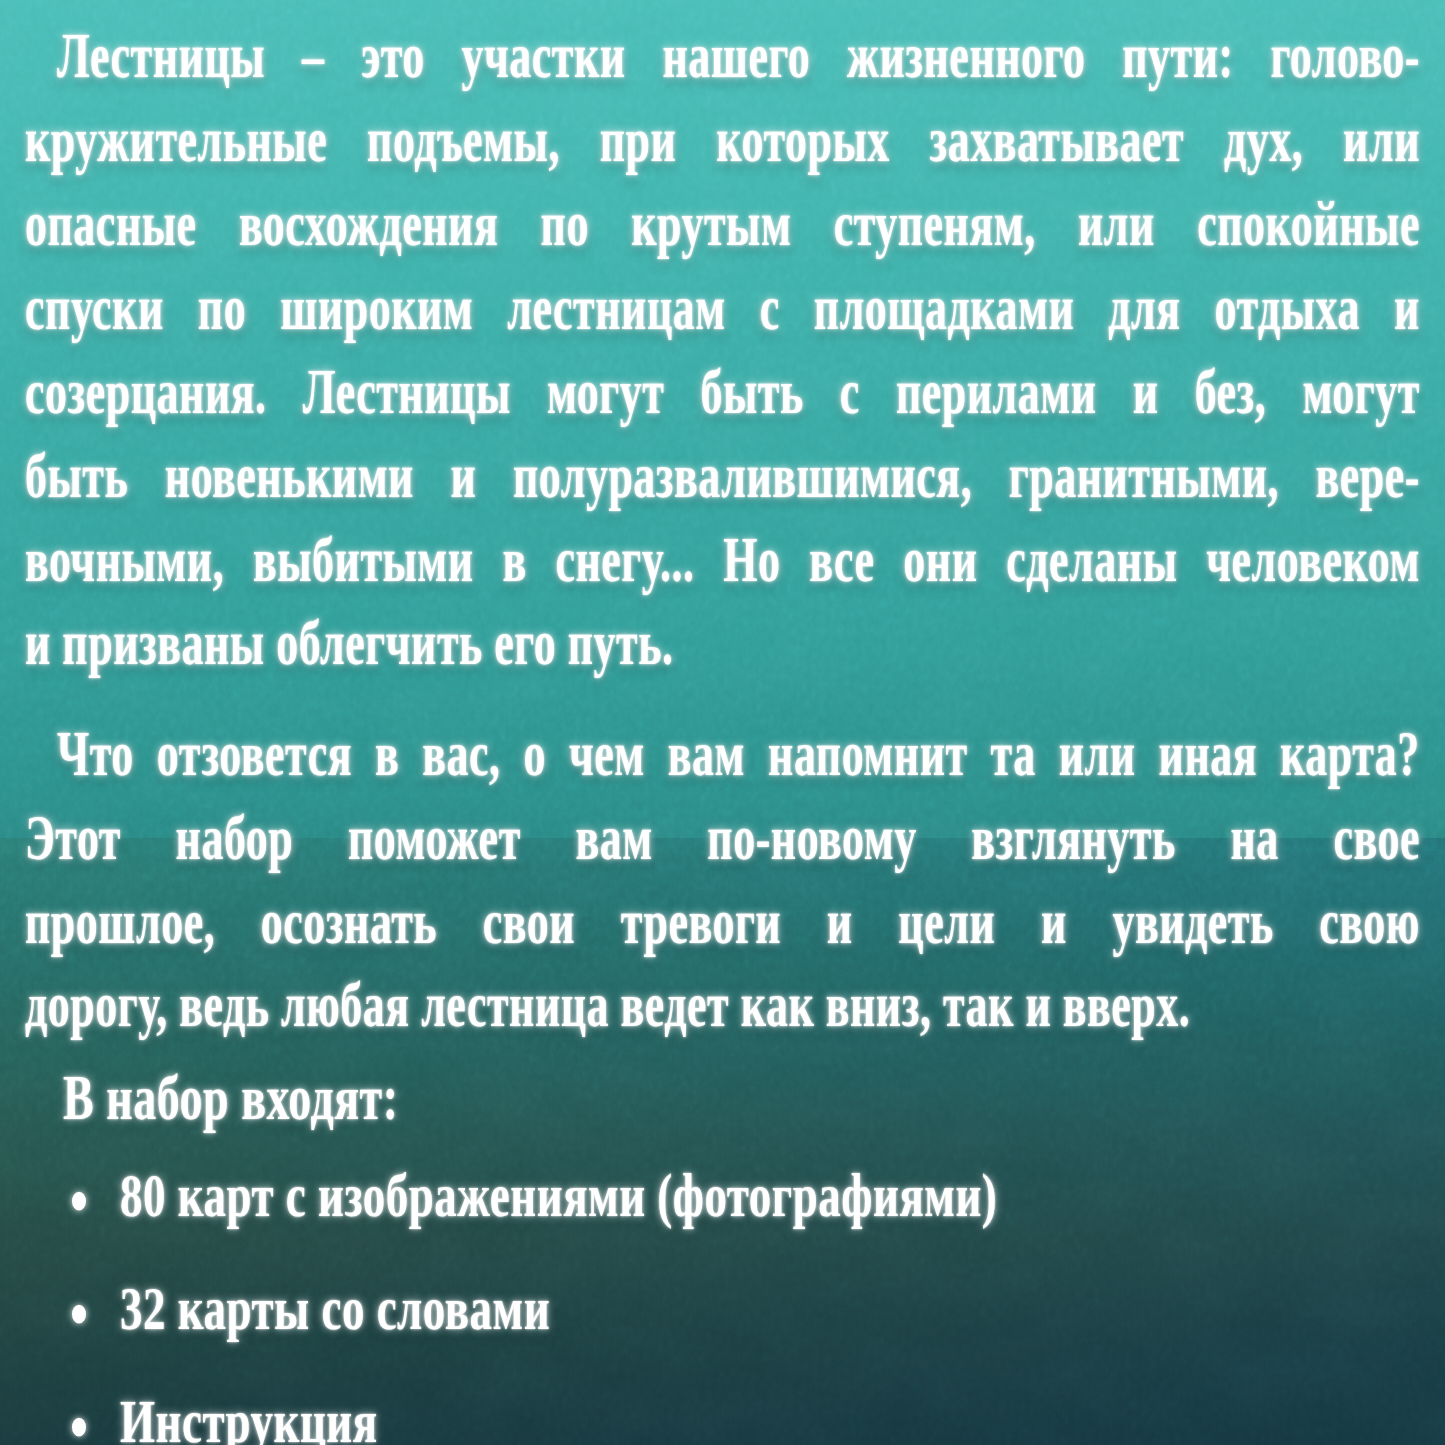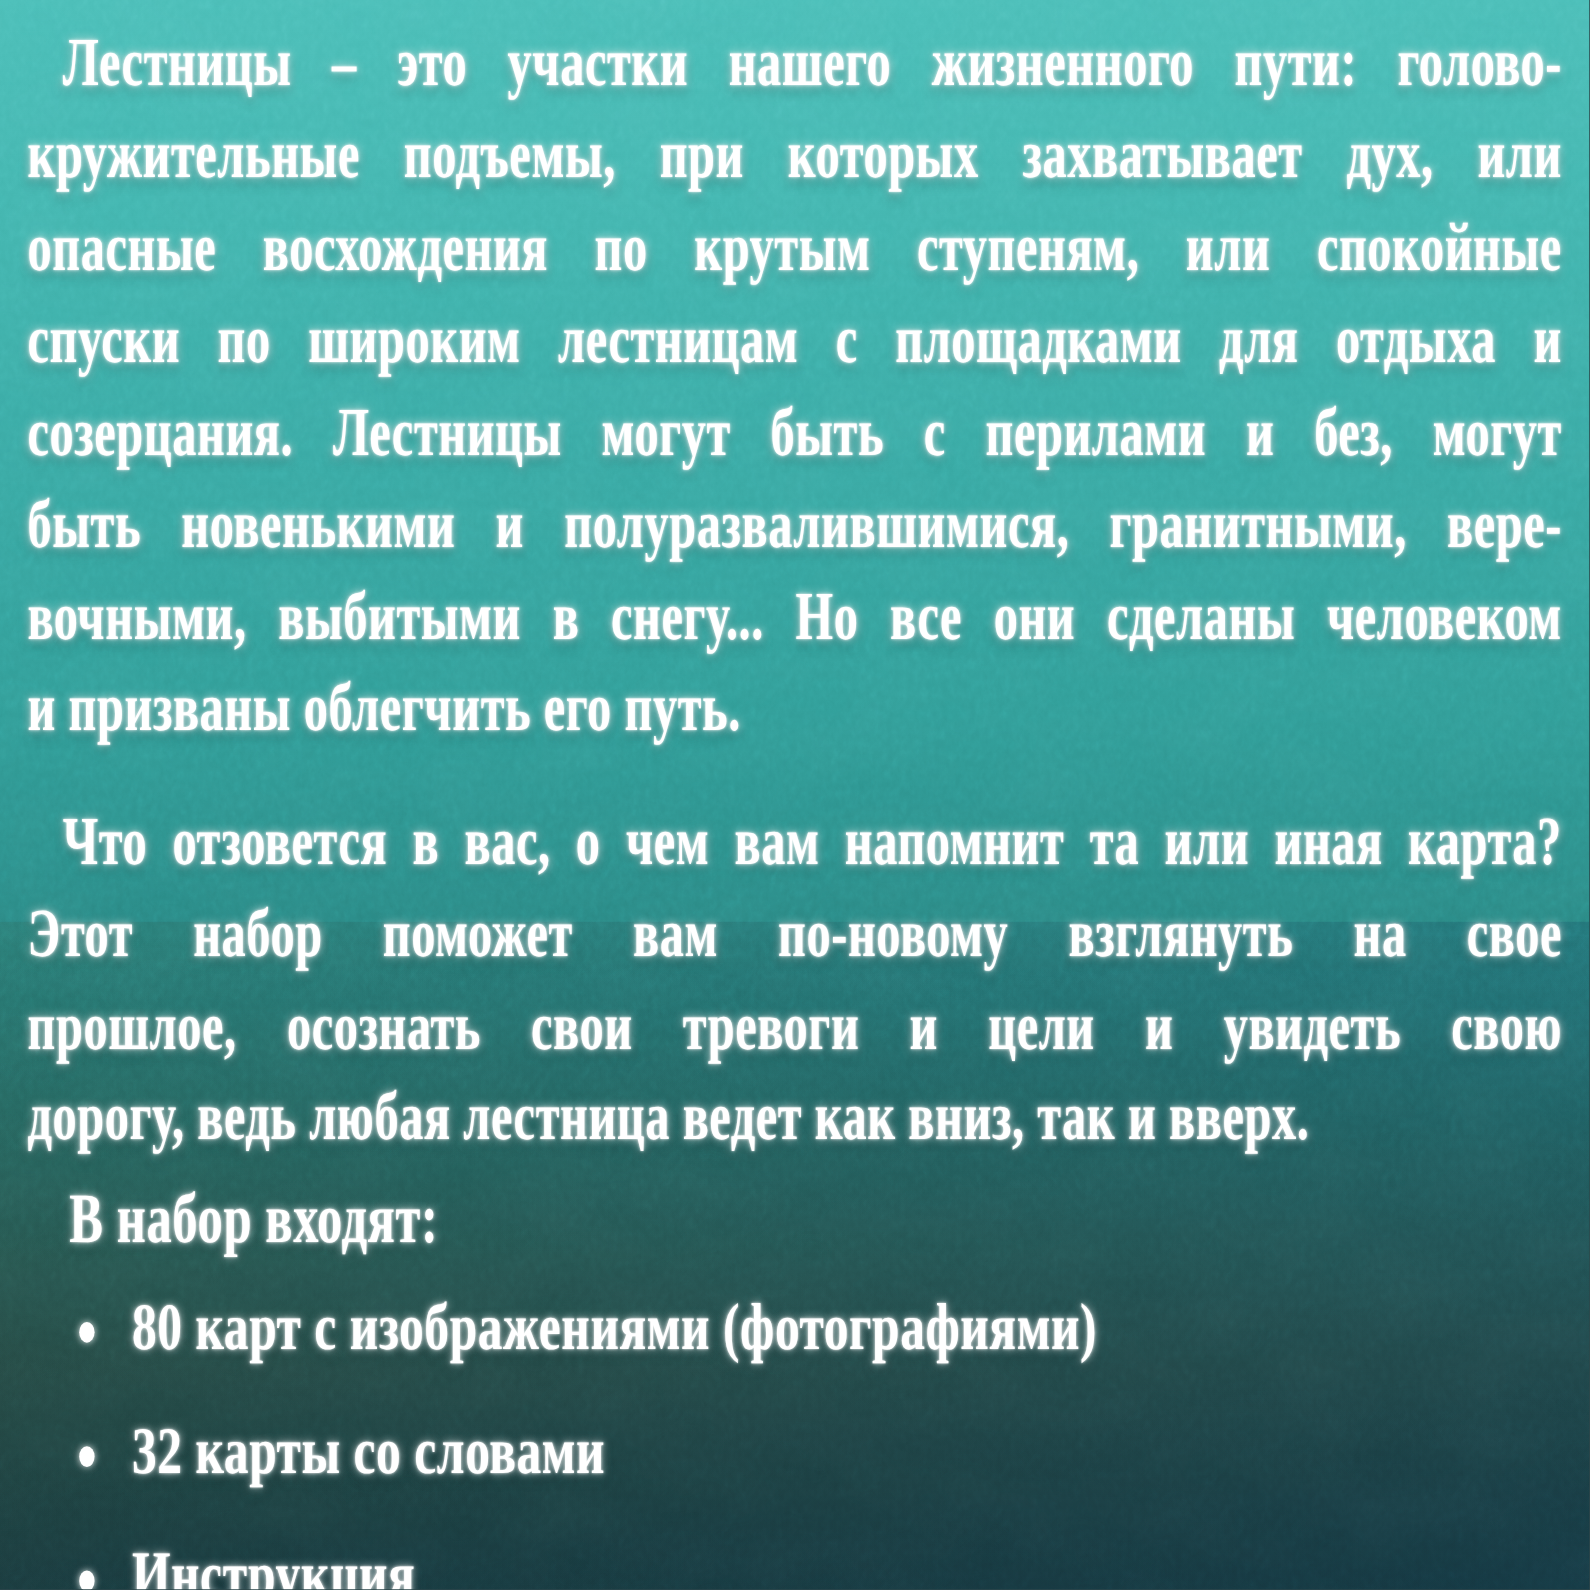--- a/index.html
+++ b/index.html
@@ -47,21 +47,21 @@
 
   .content {
     position: absolute;
     inset: 0;
     padding: 14px 25px 0 25px;
     box-sizing: border-box;
     filter: blur(0.5px);
     border-radius: 30px;
   }
   .para { margin: 0; }
-  .para2 { margin-top: 36px; }
+  .para2 { margin-top: 26px; }
 
   .line {
     display: flex;
     justify-content: space-between;
     flex-wrap: nowrap;
     align-items: center;
     height: 84px;
     font-size: 44px;
     letter-spacing: 0.5px;
     transform: scaleY(1.42);

